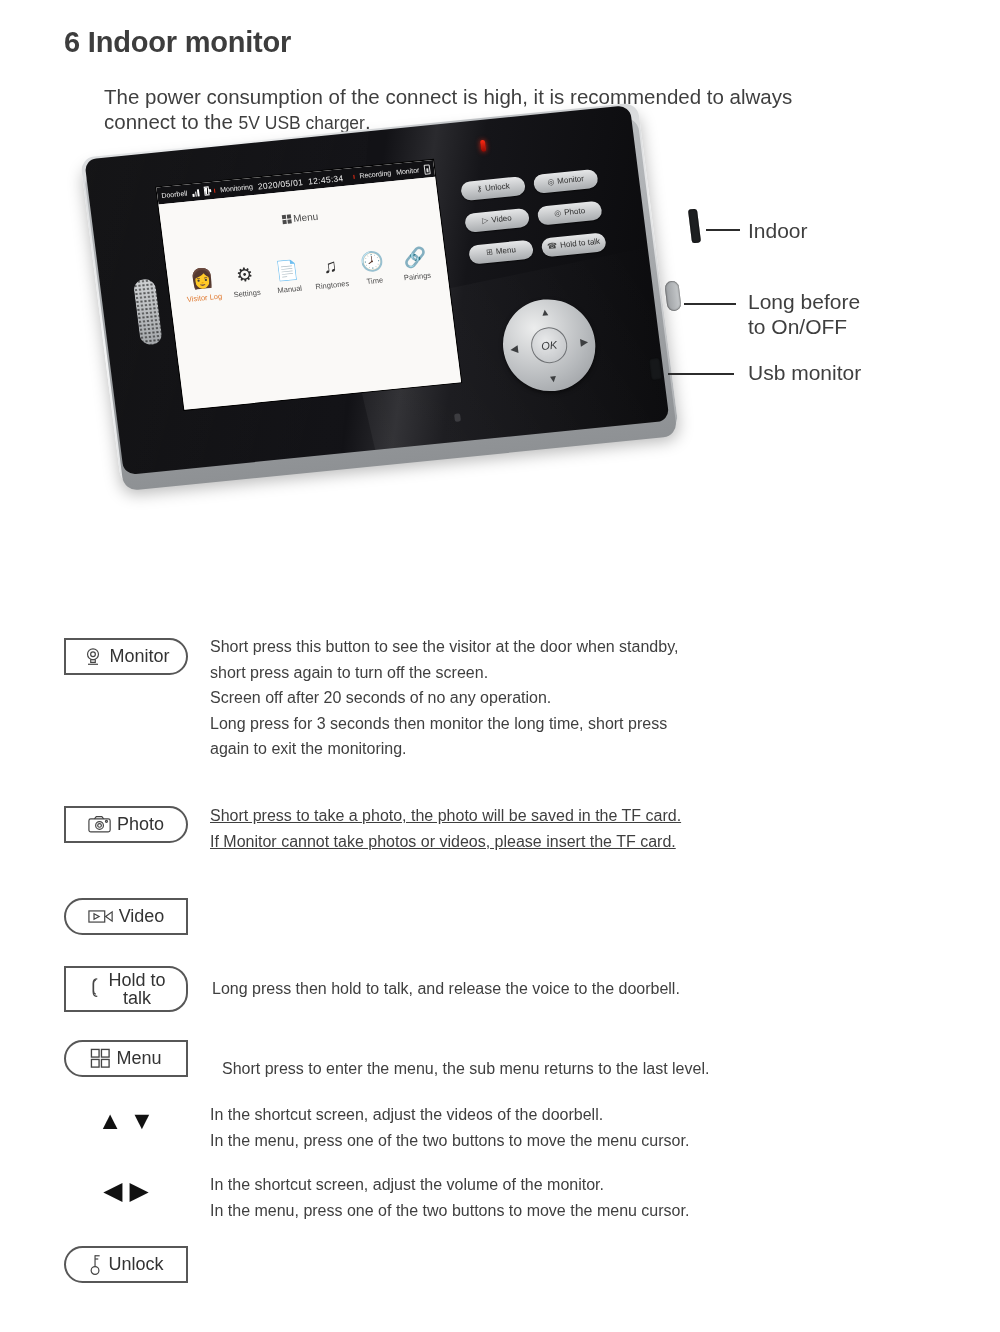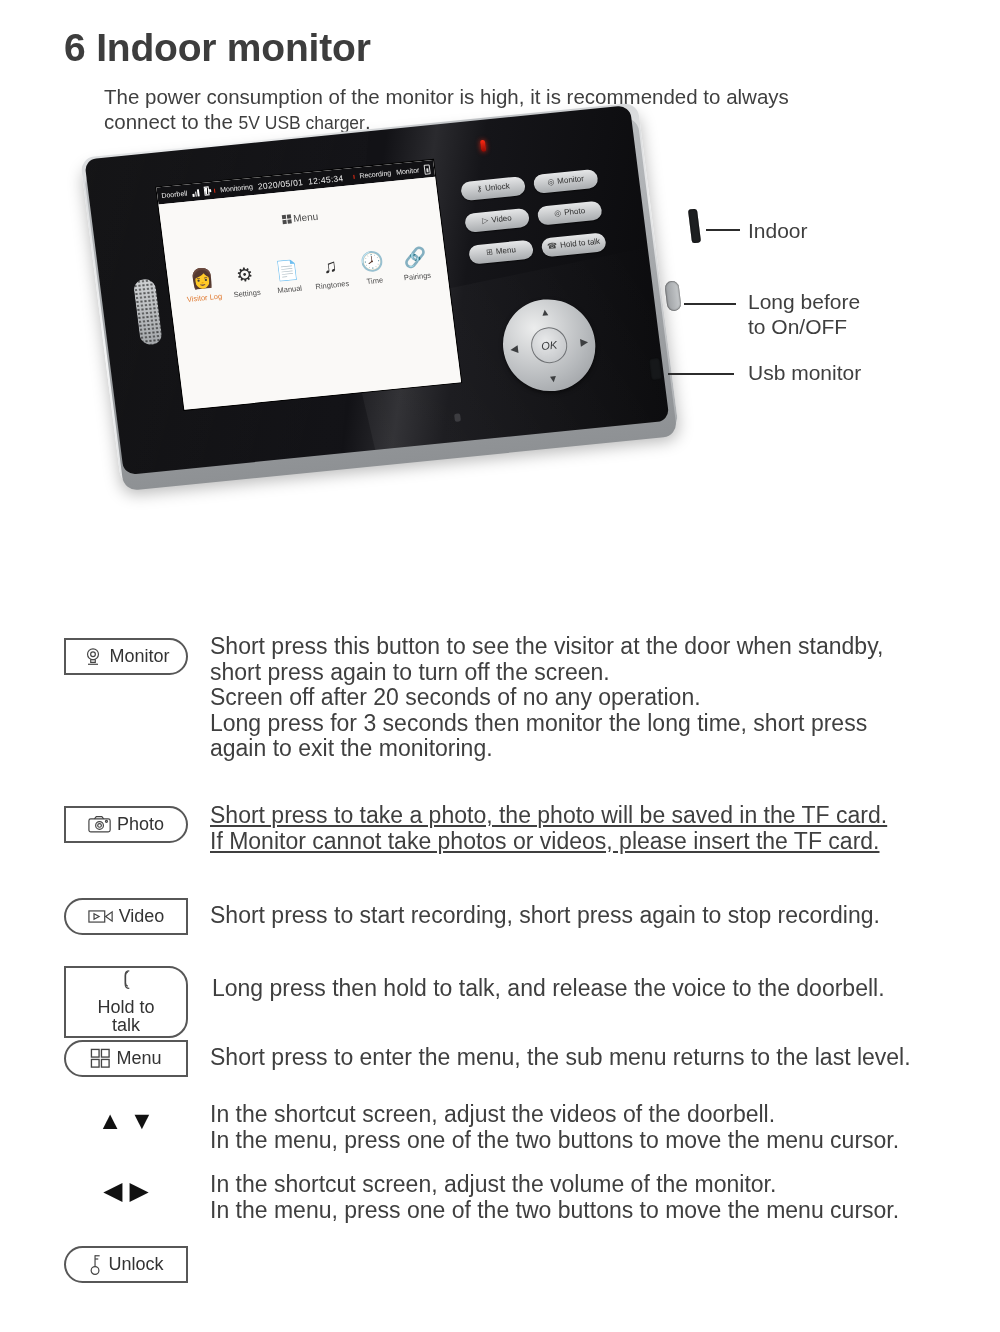--- a/index.html
+++ b/index.html
@@ -6,21 +6,21 @@
   body{
     width:1000px;height:1332px;background:#ffffff;
     font-family:"Liberation Sans", sans-serif;
     color:#3a3a3a;overflow:hidden;position:relative;
   }
   .page{position:relative;width:1000px;height:1332px;}
 
   
   .h1{
     position:absolute;left:64px;top:26px;
-    font-size:39px;font-weight:bold;color:#3d3d3d;letter-spacing:-0.2px;
+    font-size:29px;font-weight:bold;color:#3d3d3d;letter-spacing:-0.2px;
   }
   .intro{
     position:absolute;left:104px;top:84px;width:830px;
     font-size:20.5px;line-height:25px;color:#3f3f3f;
   }
   .intro .small{font-size:17.5px;}
   .h2{
     position:absolute;left:66px;top:592px;
     font-size:25px;color:#3d3d3d;font-weight:normal;letter-spacing:-0.1px;
   }
@@ -177,53 +177,53 @@
     flex:0 0 auto;width:124px;min-height:37px;
     border:2px solid #575757;
     display:flex;align-items:center;justify-content:center;gap:5px;
     font-size:18px;color:#333;box-sizing:border-box;padding:1px 4px;
     line-height:1.02;
   }
   .badge.r-right{border-radius:0 19px 19px 0;}
   .badge.r-left{border-radius:19px 0 0 19px;}
   .badge .bi{display:inline-flex;align-items:center;justify-content:center;}
   .badge .btxt{white-space:pre-line;text-align:center;}
-  .desc{font-size:23px;line-height:25.5px;color:#3f3f3f;white-space:pre-line;}
+  .desc{font-size:16px;line-height:25.5px;color:#3f3f3f;white-space:pre-line;}
   .arrows{
     flex:0 0 auto;width:124px;display:flex;align-items:center;justify-content:center;
     gap:9px;font-size:25px;color:#111;
   }
 
   .r1{position:absolute;left:0;top:0;}
   .r1 .desc{padding-left:22px;margin-top:-4px;}
   .r2{position:absolute;left:0;top:168px;}
   .r2 .desc{padding-left:22px;margin-top:-3px;text-decoration:underline;}
   .r3{position:absolute;left:0;top:260px;}
   .r3 .desc{padding-left:22px;margin-top:5px;}
   .r4{position:absolute;left:0;top:328px;}
   .r4 .desc{padding-left:24px;margin-top:10px;}
   .r5{position:absolute;left:0;top:402px;}
-  .r5 .desc{padding-left:22px;margin-top:5px;}
+  .r5 .desc{padding-left:34px;margin-top:16px;}
   .r6{position:absolute;left:0;top:468px;}
   .r6 .desc{padding-left:22px;margin-top:-4px;}
   .r7{position:absolute;left:0;top:538px;}
   .r7 .desc{padding-left:22px;margin-top:-4px;}
   .r8{position:absolute;left:0;top:608px;}
   .r8 .desc{padding-left:22px;margin-top:-4px;}
-  .row.tall .badge{min-height:46px;flex-direction:column;}
+  .row.tall .badge{min-height:46px;}
 </style>
 </head>
 <body>
 
 <div class="page">
 
   <div class="h1">6 Indoor monitor</div>
 
   <div class="intro">
-    <span>The power consumption of the monitor is high, it is recommended to always</span><br>
+    <span>The power consumption of the connect is high, it is recommended to always</span><br>
     <span>connect to the </span><span class="small">5V USB</span><span class="small"> charger</span><span>.</span>
   </div>
 
   <div class="device-wrap">
     <div class="device">
       <div class="dev-frame"></div>
       <div class="dev-side"></div>
       <div class="dev-face">
         <div class="gloss"></div>
         <div class="gloss2"></div>
@@ -391,21 +391,20 @@
       <div class="badge r-left">
         <span class="bi">
           <svg width="26" height="17" viewBox="0 0 28 18" fill="none" stroke="#444" stroke-width="1.3">
             <rect x="1" y="3" width="17" height="12"></rect>
             <path d="M6.5 6 l5.5 3 -5.5 3 z"></path>
             <path d="M19 9 l7 -5 v10 z"></path>
           </svg>
         </span>
         <span class="btxt">Video</span>
       </div>
-      <div class="desc">Short press to start recording,  short press again to stop recording.</div>
     </div>
 
     <div class="row r4 tall">
       <div class="badge r-right">
         <span class="bi">
           <svg width="17" height="24" viewBox="0 0 18 26" fill="none" stroke="#444" stroke-width="1.3">
             <path d="M12 2 c-3 0 -4.5 2 -4.5 5 l0 9 c0 3 1.5 5 4.5 5"></path>
             <path d="M10.5 3.5 c-1.8 0 -2.5 1.5 -2.5 3.5 l0 8 c0 2 0.7 3.5 2.5 3.5"></path>
           </svg>
         </span>

